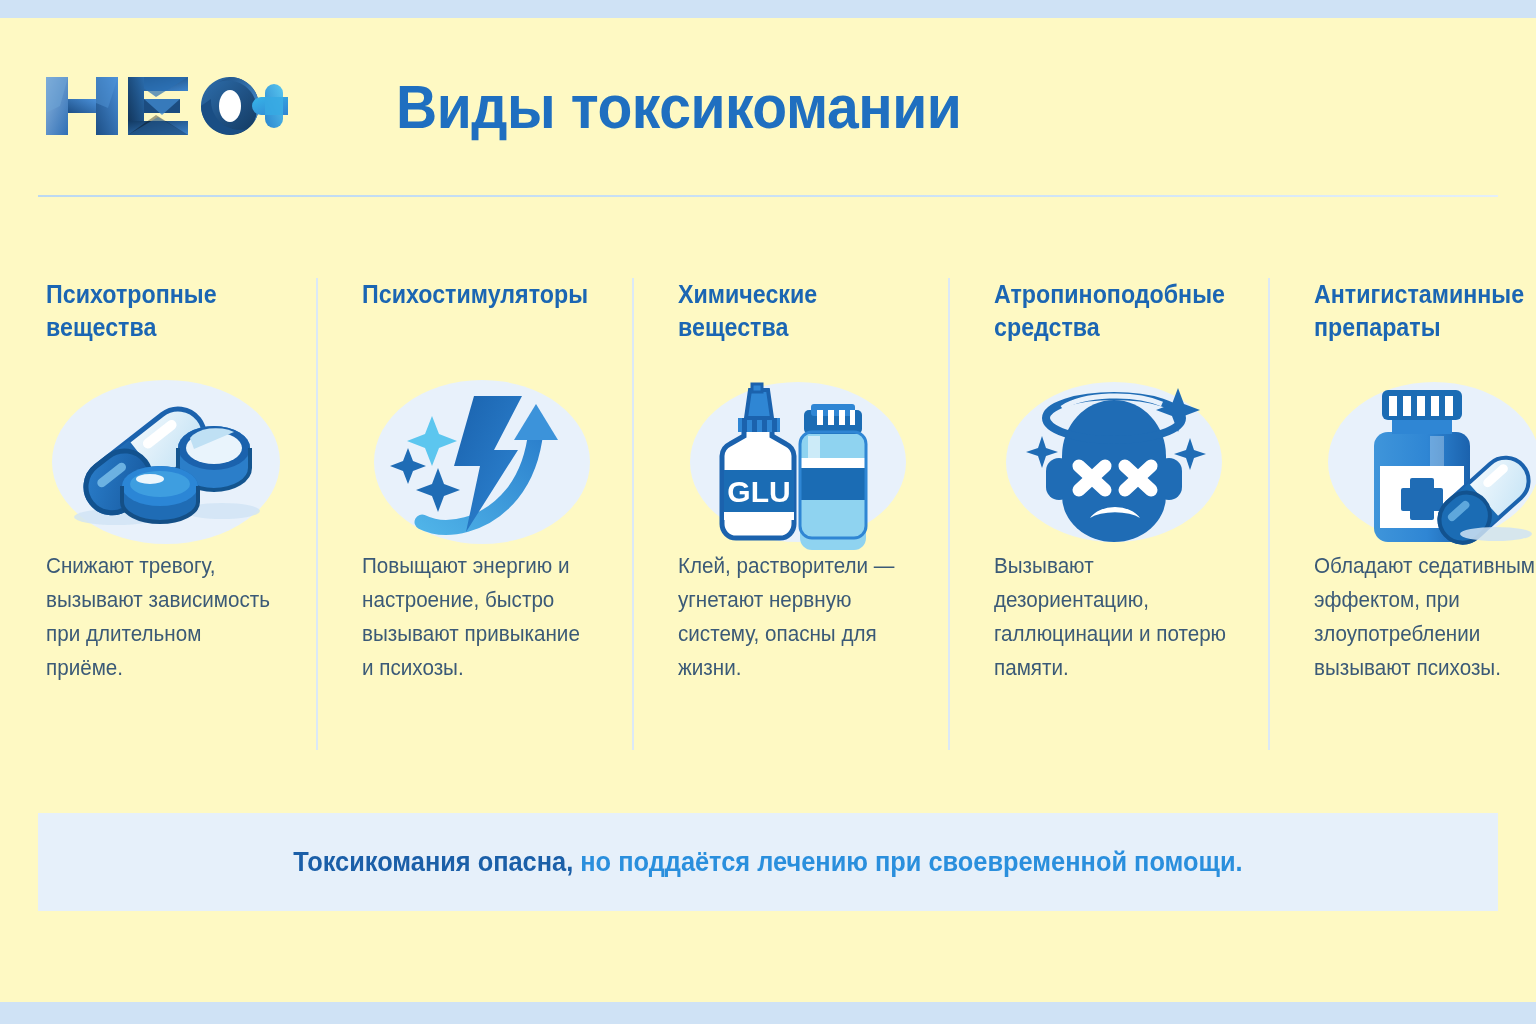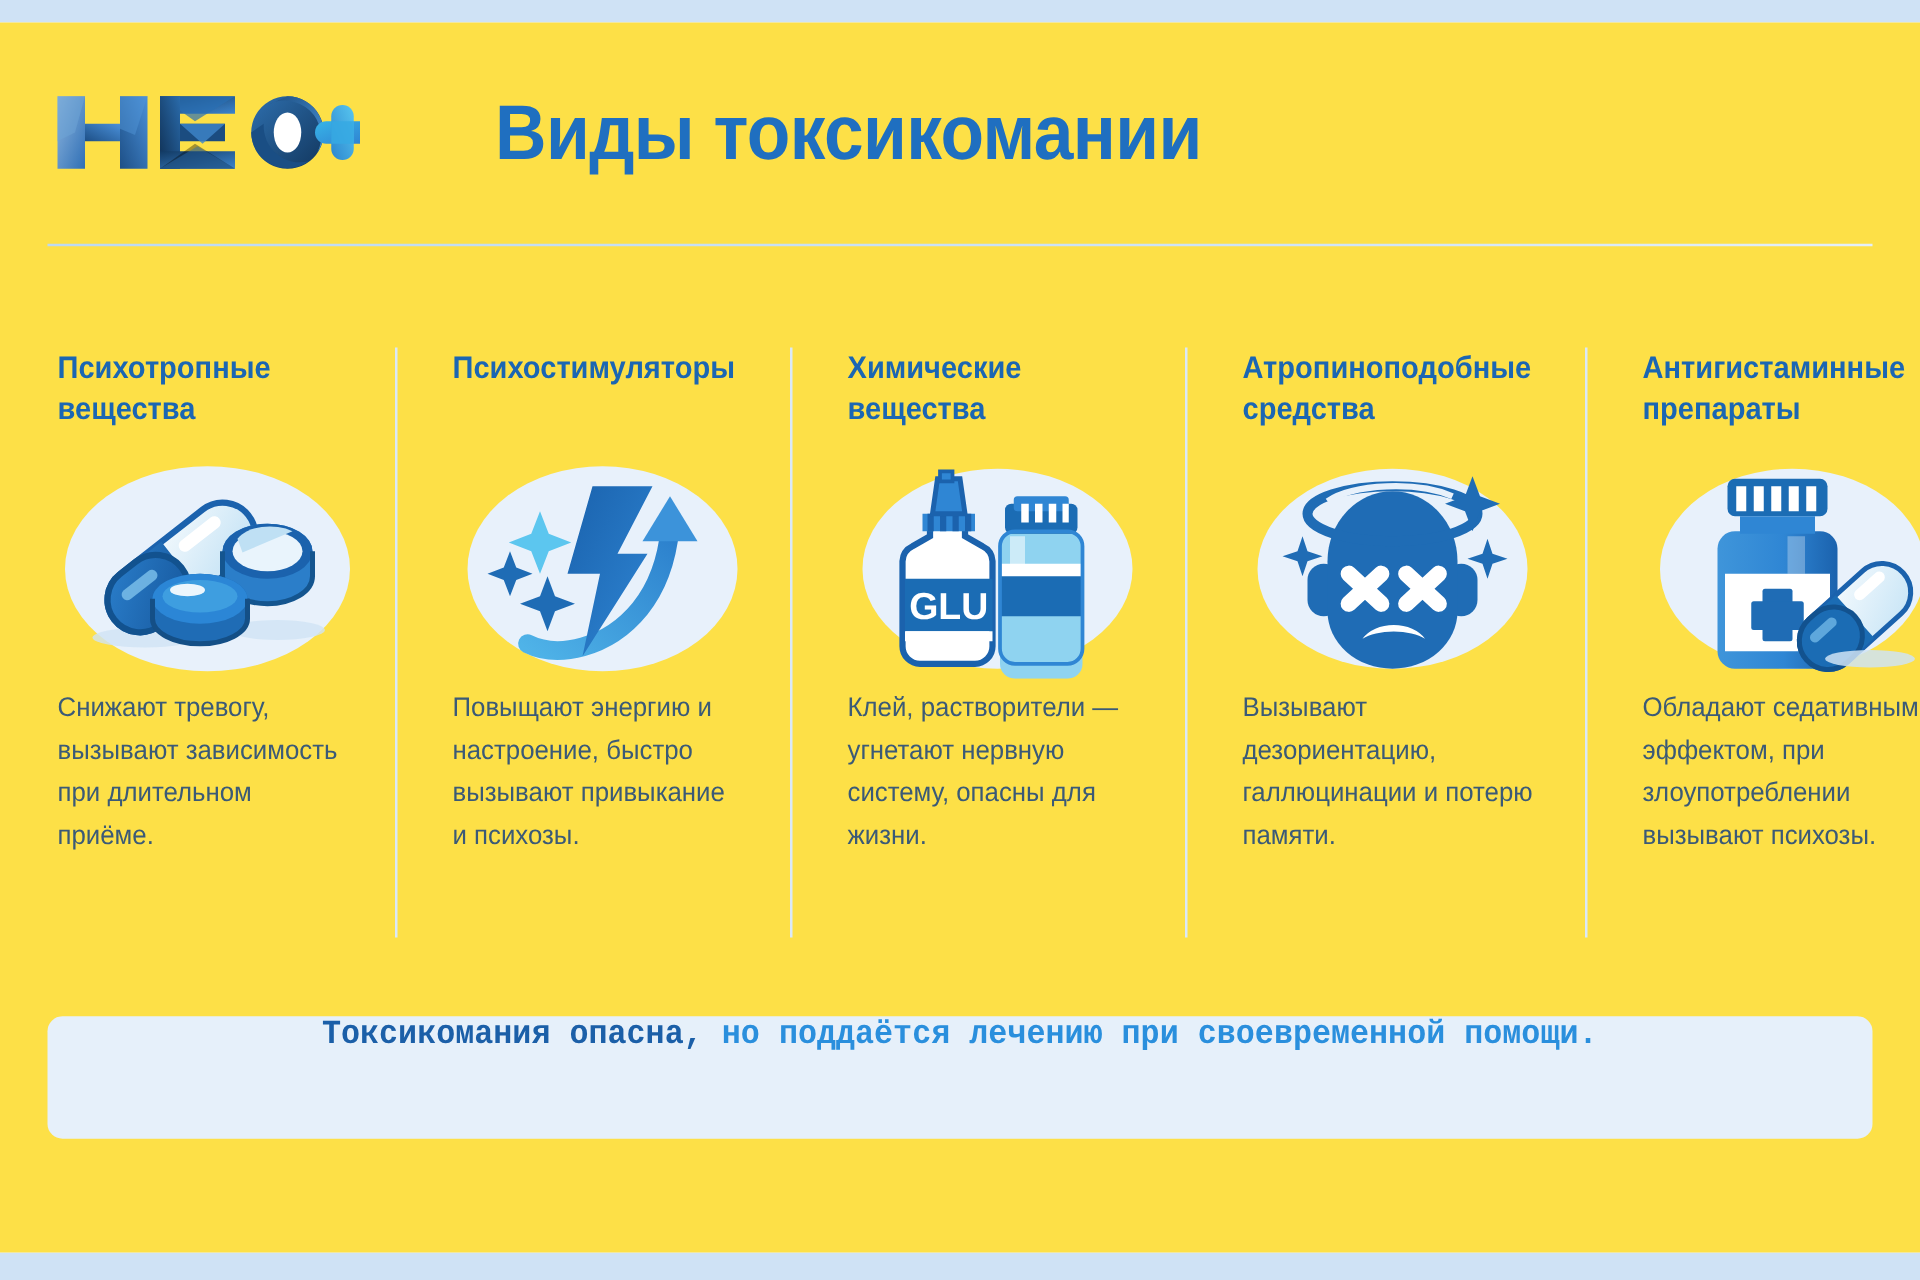--- a/index.html
+++ b/index.html
@@ -18,21 +18,21 @@
     position: absolute; left: 0; width: 1536px;
     background: #cfe2f5;
   }
   .band-top { top: 0; height: 18px; }
   .band-bottom { top: 1002px; height: 22px; }
 
   .card {
     position: absolute;
     left: 0; top: 18px;
     width: 1536px; height: 984px;
-    background: #fde047;
+    background: #fef9c3;
   }
 
   
   .header {
     position: absolute;
     left: 38px; top: 28px;
     width: 1460px; height: 120px;
     display: flex; align-items: center;
   }
   .logo {
@@ -81,40 +81,40 @@
     color: #1b66b3;
     line-height: 1.32;
     transform: scaleX(0.93);
     transform-origin: left top;
     min-height: 76px;
   }
 
   .icon-wrap {
     margin-top: 6px;
     height: 190px;
-    display: flex; align-items: center; justify-content: flex-start;
+    display: flex; align-items: flex-end; justify-content: flex-start;
   }
   .icon-wrap svg { display: block; }
 
   .col-text {
     font-size: 21.5px;
     line-height: 1.58;
     color: #3b5a77;
     transform: scaleX(0.96);
     transform-origin: left top;
   }
 
   
   .footer-banner {
     position: absolute;
     left: 38px; top: 795px;
     width: 1460px; height: 98px;
     background: #e6f0fa;
-    border-radius: 12px;
-    display: flex; justify-content: center; font-family: Liberation Mono, monospace;
+    border-radius: 0;
+    display: flex; align-items: center; justify-content: center;
   }
   .footer-text {
     font-size: 27px;
     font-weight: bold;
     transform: scaleX(0.94);
     white-space: nowrap;
   }
   .footer-strong { color: #1b5fa8; }
   .footer-rest { color: #2a8fdd; }
 </style>

